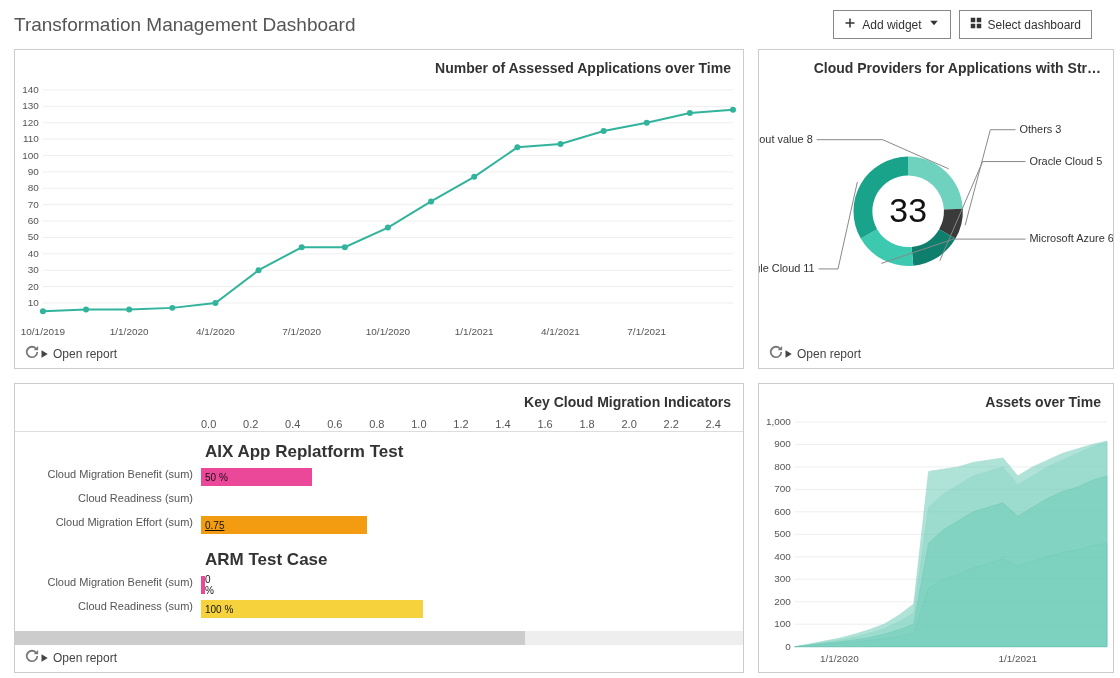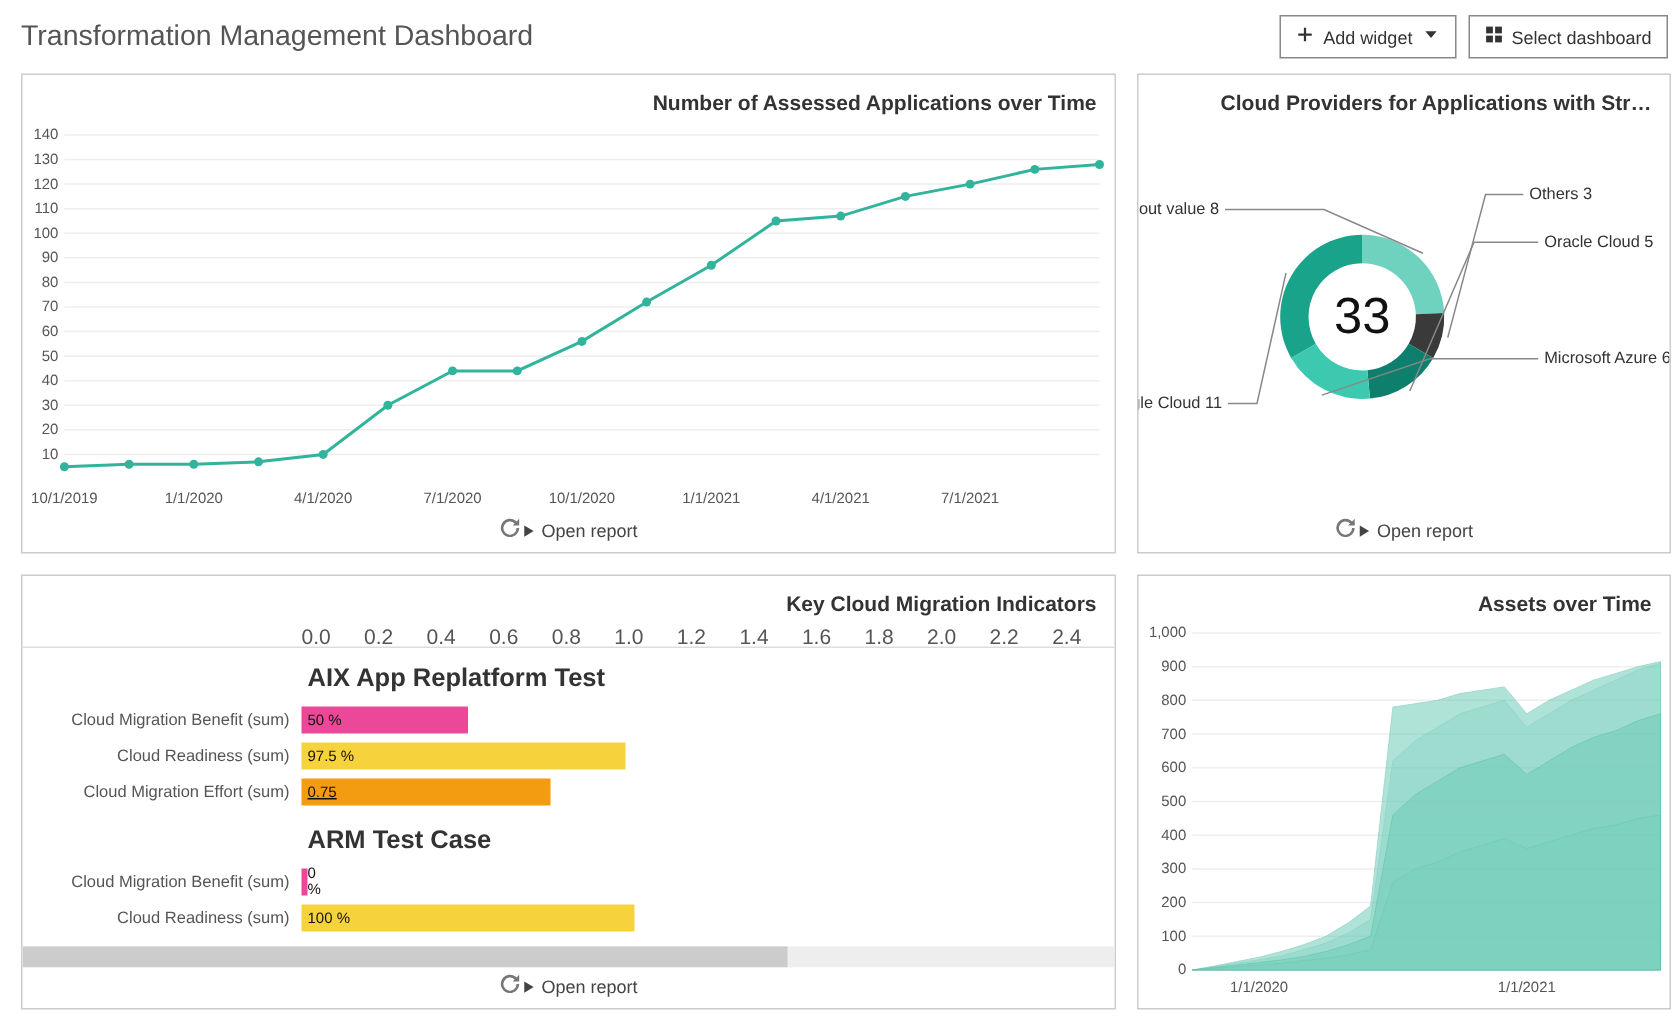--- a/index.html
+++ b/index.html
@@ -9,21 +9,21 @@
     color: #333;
     width: 1120px;
     height: 678px;
     overflow: hidden;
     font-size: 13px;
   }
   .header {
     display: flex;
     justify-content: space-between;
     align-items: center;
-    padding: 10px 8px 10px 14px;
+    padding: 10px 28px 10px 14px;
   }
   .title {
     font-size: 19px;
     font-weight: 400;
     color: #555;
   }
   .header-buttons { display: flex; gap: 8px; }
   .btn {
     border: 1px solid #888;
     background: #fff;
@@ -61,21 +61,21 @@
     text-overflow: ellipsis;
     text-align: right;
   }
   .card-body {
     flex: 1;
     position: relative;
     overflow: hidden;
   }
   .card-footer {
     display: flex;
-    justify-content: center;
+    justify-content: flex-start;
     align-items: center;
     padding: 4px 10px 6px 10px;
     font-size: 12px;
     color: #444;
   }
   .footer-link {
     display: inline-flex;
     align-items: center;
     gap: 4px;
     cursor: pointer;
@@ -99,38 +99,38 @@
 
   
   .kcmi-wrap {
     position:absolute; inset:0 0 0 0;
     display:flex; flex-direction:column;
   }
   .kcmi-scale {
     display:flex;
     padding-left:186px; padding-right:22px;
     justify-content:space-between;
-    font-size:14px; color:#555;
-    height:16px; align-items:flex-start;
+    font-size:11px; color:#555;
+    height:16px; align-items:center;
     border-bottom:1px solid #ddd;
   }
   .kcmi-scroll {
     flex:1; overflow-y:auto; overflow-x:hidden;
     position:relative;
     padding-right:10px;
   }
   .kcmi-scroll::-webkit-scrollbar { width:14px; }
   .kcmi-scroll::-webkit-scrollbar-track { background:#f1f1f1; }
   .kcmi-scroll::-webkit-scrollbar-thumb { background:#ccc; }
   .kcmi-group-title {
     font-size:17px; font-weight:600; color:#333;
     padding:10px 0 6px 190px;
   }
   .kcmi-row {
-    display:flex; align-items:center; height:24px;
+    display:flex; height:24px;
   }
   .kcmi-label {
     width:186px; text-align:right; padding-right:8px;
     font-size:11px; color:#555;
     white-space:nowrap;
   }
   .kcmi-bar-track {
     flex:1; height:18px; position:relative;
   }
   .kcmi-bar {
@@ -323,23 +323,20 @@
         <div class="kcmi-scroll" id="kcmi-scroll">
             <div class="kcmi-group-title">AIX App Replatform Test</div>
             <div class="kcmi-row">
               <div class="kcmi-label">Cloud Migration Benefit (sum)</div>
               <div class="kcmi-bar-track">
                 <div class="kcmi-bar c-green" style="width: 20.8333%;">50 %</div>
               </div>
             </div>
             <div class="kcmi-row">
               <div class="kcmi-label">Cloud Readiness (sum)</div>
-              <div class="kcmi-bar-track">
-                <div class="kcmi-bar c-yellow" style="width: 40.625%;">97.5 %</div>
-              </div>
             </div>
             <div class="kcmi-row">
               <div class="kcmi-label">Cloud Migration Effort (sum)</div>
               <div class="kcmi-bar-track">
                 <div class="kcmi-bar c-orange" style="width: 31.25%; text-decoration: underline;">0.75</div>
               </div>
             </div>
             <div class="kcmi-group-title">ARM Test Case</div>
             <div class="kcmi-row">
               <div class="kcmi-label">Cloud Migration Benefit (sum)</div>

